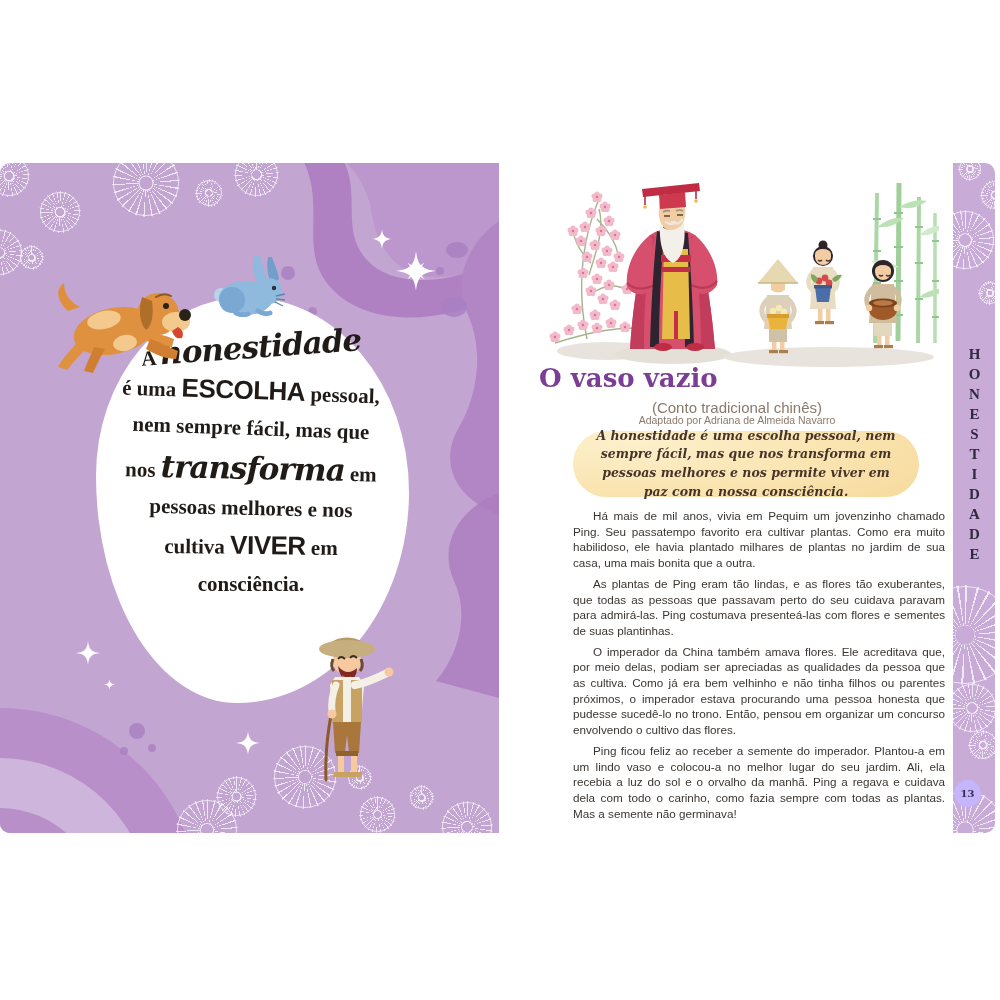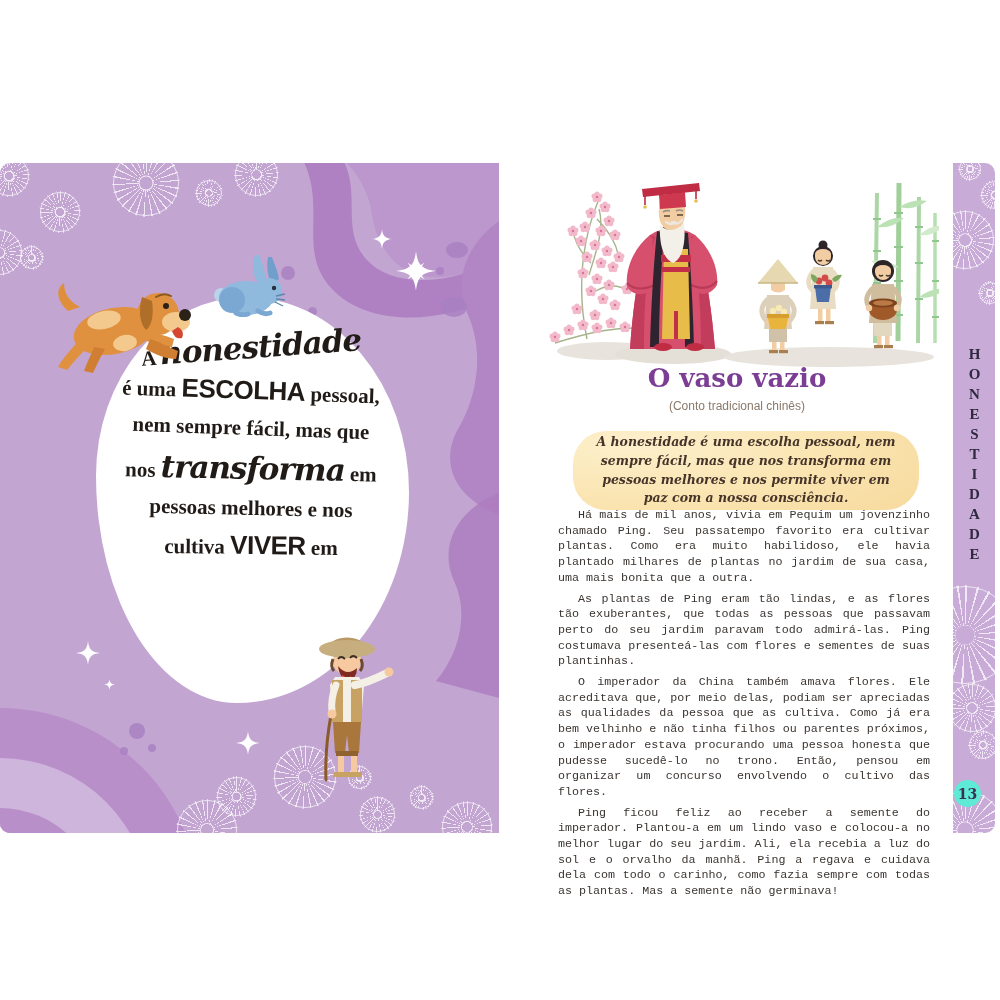--- a/index.html
+++ b/index.html
@@ -32,46 +32,46 @@
   .q-script{font-family:"DejaVu Serif",serif;font-style:italic;font-weight:700;font-size:31px;letter-spacing:-1px;}
   .q-caps{font-family:"Liberation Sans",sans-serif;font-weight:800;font-size:26px;letter-spacing:-0.5px;}
   .r1{transform:rotate(-4deg)} .r2{transform:rotate(2deg)} .r3{transform:rotate(2deg)}
   .r4{transform:rotate(1.2deg)} .r5{transform:rotate(1.2deg)} .r6{transform:rotate(.6deg)}
 
   .char{position:absolute;}
 
   
   .page-right{position:absolute;left:499px;top:0;width:497px;height:670px;background:#ffffff;}
   .illo{position:absolute;left:48px;top:8px;}
-  .rp-title{position:absolute;left:40px;top:200px;width:396px;text-align:center;margin:0;
+  .rp-title{position:absolute;left:40px;top:200px;width:396px;text-align:left;margin:0;
             font-family:"DejaVu Serif",serif;font-weight:700;font-size:26px;color:#7c3e94;}
   .rp-sub{position:absolute;left:40px;top:236px;width:396px;text-align:center;
-          font-family:"Liberation Sans",sans-serif;font-size:12px;color:#8a796b;}
+          font-family:"Liberation Sans",sans-serif;font-size:15px;color:#8a796b;}
   .rp-by{position:absolute;left:40px;top:251px;width:396px;text-align:center;
          font-family:"Liberation Sans",sans-serif;font-size:10.5px;color:#8a796b;}
-  .moral-box{position:absolute;left:74px;top:268px;width:346px;height:79px;border-radius:33px;
+  .moral-box{position:absolute;left:74px;top:268px;width:346px;height:66px;border-radius:33px;
              background:radial-gradient(130% 170% at 18% 15%,#fdf0cc 0%,#fae4b0 45%,#f5d493 100%);
              display:flex;align-items:center;justify-content:center;}
   .moral-box p{margin:0;padding:4px 20px;text-align:center;
                font-family:"DejaVu Serif",serif;font-style:italic;font-weight:700;
                font-size:12.5px;line-height:1.5;color:#46342a;}
-  .story{position:absolute;left:59px;top:345px;width:372px;color:#3b3531;
-         font-family:Liberation Mono, monospace;font-size:11.7px;line-height:15.7px;text-align:justify;}
+  .story{position:absolute;left:74px;top:345px;width:372px;color:#3b3531;
+         font-family:Liberation Sans, sans-serif;font-size:11.7px;line-height:15.7px;text-align:justify;}
   .story p{margin:0 0 5px;text-indent:20px;}
 
   
   .strip{position:absolute;left:454px;top:0;width:42px;height:670px;background:#c8abd7;
          overflow:hidden;border-radius:0 10px 10px 0;}
   .strip-label{position:absolute;top:183px;left:50%;transform:translateX(-50%);
                writing-mode:vertical-rl;text-orientation:upright;white-space:nowrap;
                font-family:"Liberation Serif",serif;font-weight:700;font-size:15px;
                letter-spacing:4px;color:#2f2940;}
   .page-num{position:absolute;left:1px;top:617px;width:27px;height:27px;border-radius:50%;
-            background:#5eead4;display:flex;align-items:center;justify-content:center;
-            font-family:"DejaVu Serif",serif;font-weight:700;font-size:14px;color:#3a3150;}
+            background:#c4b5fd;display:flex;align-items:center;justify-content:center;
+            font-family:"DejaVu Serif",serif;font-weight:700;font-size:10px;color:#3a3150;}
 </style>
 </head>
 <body>
 
 <div class="canvas">
   <div class="spread">
 
     <div class="page-left">
 
       <svg class="deco-svg" width="499" height="670" viewBox="0 0 499 670">
@@ -131,20 +131,21 @@
         </svg>
 
       <div class="blob"></div>
       <div class="quote">
         <div class="q-line r1"><span class="q-serif">A </span><span class="q-script">honestidade</span></div>
         <div class="q-line r2"><span class="q-serif">é uma </span><span class="q-caps">ESCOLHA</span><span class="q-serif"> pessoal,</span></div>
         <div class="q-line r3"><span class="q-serif">nem sempre fácil, mas que</span></div>
         <div class="q-line r4"><span class="q-serif">nos </span><span class="q-script">transforma</span><span class="q-serif"> em</span></div>
         <div class="q-line r5"><span class="q-serif">pessoas melhores e nos</span></div>
         <div class="q-line r6"><span class="q-serif">cultiva </span><span class="q-caps">VIVER</span><span class="q-serif"> em</span></div>
+        <div class="q-line"><span class="q-serif">consciência.</span></div>
       </div>
 
       <svg class="char" style="left:52px;top:116px;" width="155" height="95" viewBox="0 0 155 95">
         <path d="M16,32 C5,22 3,10 12,4 C12,17 20,24 28,28 Z" fill="#df8f3c"></path>
         <ellipse cx="62" cy="52" rx="41" ry="23" fill="#e09140" transform="rotate(-12 62 52)"></ellipse>
         <ellipse cx="52" cy="41" rx="17" ry="9" fill="#f4c98d" transform="rotate(-12 52 41)"></ellipse>
         <ellipse cx="73" cy="64" rx="12" ry="8" fill="#f4c98d" transform="rotate(-10 73 64)"></ellipse>
         <path d="M28,60 C18,72 10,80 6,88 L15,91 C23,81 31,72 39,66 Z" fill="#e09140"></path>
         <path d="M42,68 C38,78 34,86 32,92 L41,94 C45,85 49,77 53,70 Z" fill="#d07f32"></path>
         <path d="M90,60 C100,64 110,68 120,68 L122,60 C112,56 102,54 94,52 Z" fill="#e09140"></path>
@@ -354,28 +355,29 @@
           <rect x="327" y="152" width="18" height="13" fill="#e2d8c0"></rect>
           <rect x="330" y="165" width="4.5" height="9" fill="#f2cda4"></rect>
           <rect x="338" y="165" width="4.5" height="9" fill="#f2cda4"></rect>
           <rect x="327" y="174" width="9" height="3.2" fill="#a97f4f"></rect>
           <rect x="337" y="174" width="9" height="3.2" fill="#a97f4f"></rect>
         </g>
       </svg>
 
       <h1 class="rp-title">O vaso vazio</h1>
       <div class="rp-sub">(Conto tradicional chinês)</div>
+      <div class="rp-by">Adaptado por Adriana de Almeida Navarro</div>
 
       <div class="moral-box">
         <p>A honestidade é uma escolha pessoal, nem sempre fácil, mas que nos transforma em pessoas melhores e nos permite viver em paz com a nossa consciência.</p>
       </div>
 
       <div class="story">
         <p>Há mais de mil anos, vivia em Pequim um jovenzinho chamado Ping. Seu passatempo favorito era cultivar plantas. Como era muito habilidoso, ele havia plantado milhares de plantas no jardim de sua casa, uma mais bonita que a outra.</p>
-        <p>As plantas de Ping eram tão lindas, e as flores tão exuberantes, que todas as pessoas que passavam perto do seu jardim paravam todo admirá-las. Ping costumava presenteá-las com flores e sementes de suas plantinhas.</p>
+        <p>As plantas de Ping eram tão lindas, e as flores tão exuberantes, que todas as pessoas que passavam perto do seu cuidava paravam para admirá-las. Ping costumava presenteá-las com flores e sementes de suas plantinhas.</p>
         <p>O imperador da China também amava flores. Ele acreditava que, por meio delas, podiam ser apreciadas as qualidades da pessoa que as cultiva. Como já era bem velhinho e não tinha filhos ou parentes próximos, o imperador estava procurando uma pessoa honesta que pudesse sucedê-lo no trono. Então, pensou em organizar um concurso envolvendo o cultivo das flores.</p>
         <p>Ping ficou feliz ao receber a semente do imperador. Plantou-a em um lindo vaso e colocou-a no melhor lugar do seu jardim. Ali, ela recebia a luz do sol e o orvalho da manhã. Ping a regava e cuidava dela com todo o carinho, como fazia sempre com todas as plantas. Mas a semente não germinava!</p>
       </div>
 
       <div class="strip">
         <div class="dand" style="left:5px;top:-6px;width:24px;height:24px;"></div>
         <div class="dand" style="left:-18px;top:47px;width:60px;height:60px;"></div>
         <div class="dand" style="left:27px;top:17px;width:30px;height:30px;"></div>
         <div class="dand" style="left:25px;top:118px;width:24px;height:24px;"></div>
         <div class="dand" style="left:-38px;top:422px;width:100px;height:100px;"></div>

